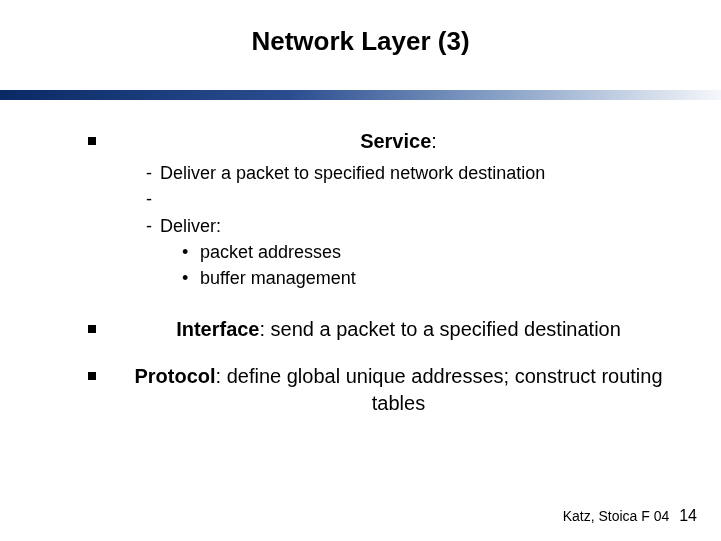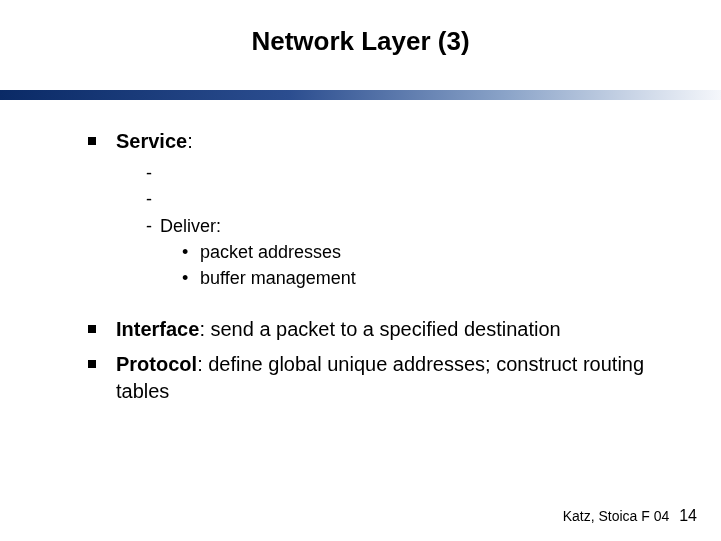--- a/index.html
+++ b/index.html
@@ -22,21 +22,21 @@
     background: linear-gradient(to right, #0a2a66 0%, #2b4d8f 40%, #8aa3c8 70%, #f5f7fb 100%);
   }
   .content {
     position: absolute;
     top: 128px;
     left: 88px;
     right: 40px;
     font-size: 20px;
     line-height: 1.35;
   }
-  .bullet-row { display: flex; margin-bottom: 6px; }
+  .bullet-row { display: flex; margin-bottom: 6px; text-align: center; }
   .sq { width: 8px; height: 8px; background: #000; flex: 0 0 8px; margin-top: 9px; margin-right: 20px; }
   .heading { font-weight: bold; }
   .bullet-text { flex: 1; }
   .sub1 { margin-left: 58px; font-size: 18px; }
   .sub1-row { display: flex; margin-bottom: 2px; }
   .dash { width: 14px; flex: 0 0 14px; }
   .sub2 { margin-left: 36px; font-size: 18px; }
   .sub2-row { display: flex; margin-bottom: 2px; }
   .dot { width: 18px; flex: 0 0 18px; }
   .block { margin-bottom: 26px; }
@@ -62,20 +62,21 @@
     <div class="block">
       <div class="bullet-row">
         <div class="sq"></div>
         <div class="bullet-text">
           <span class="heading">Service</span><span>:</span>
         </div>
       </div>
       <div class="sub1">
         <div class="sub1-row">
           <div class="dash">-</div>
+          <div>Deliver a packet to specified network destination</div>
         </div>
         <div class="sub1-row">
           <div class="dash">-</div>
         </div>
         <div class="sub1-row">
           <div class="dash">-</div>
           <div>Deliver:</div>
         </div>
         <div class="sub2">
           <div class="sub2-row">
@@ -83,21 +84,21 @@
             <div>packet addresses</div>
           </div>
           <div class="sub2-row">
             <div class="dot">•</div>
             <div>buffer management</div>
           </div>
         </div>
       </div>
     </div>
 
-    <div class="block" style="margin-bottom:8px;">
+    <div class="block" style="margin-bottom:20px;">
       <div class="bullet-row">
         <div class="sq"></div>
         <div class="bullet-text">
           <span class="heading">Interface</span><span>: send a packet to a specified destination</span>
         </div>
       </div>
     </div>
 
     <div class="block">
       <div class="bullet-row">

